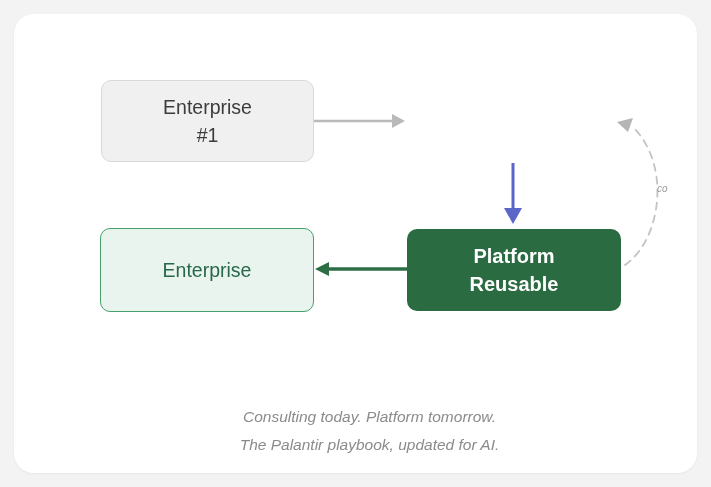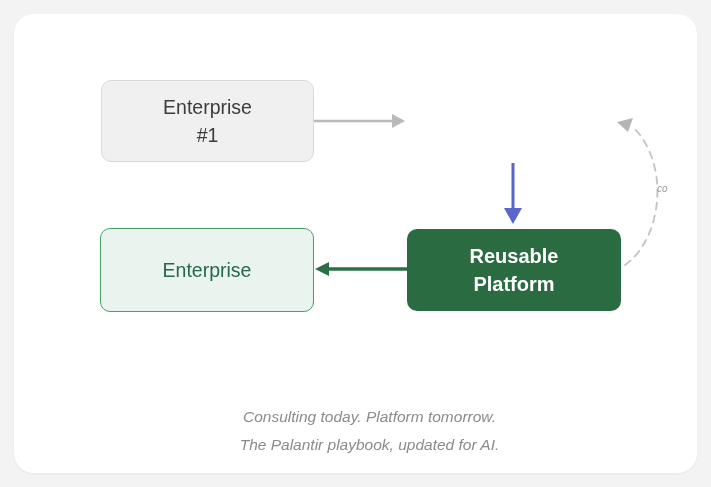--- a/index.html
+++ b/index.html
@@ -129,22 +129,22 @@
     </g>
   </svg>
 
   <div class="node node-enterprise1">
     <span>Enterprise</span>
     <span>#1</span>
   </div>
 
 
   <div class="node node-platform">
+    <span>Platform</span>
     <span>Reusable</span>
-    <span>Platform</span>
   </div>
 
   <div class="node node-enterprise234">
     <span>Enterprise</span>
   </div>
 
   <span class="loop-label">co</span>
 
   <div class="caption">
     <div>Consulting today. Platform tomorrow.</div>

